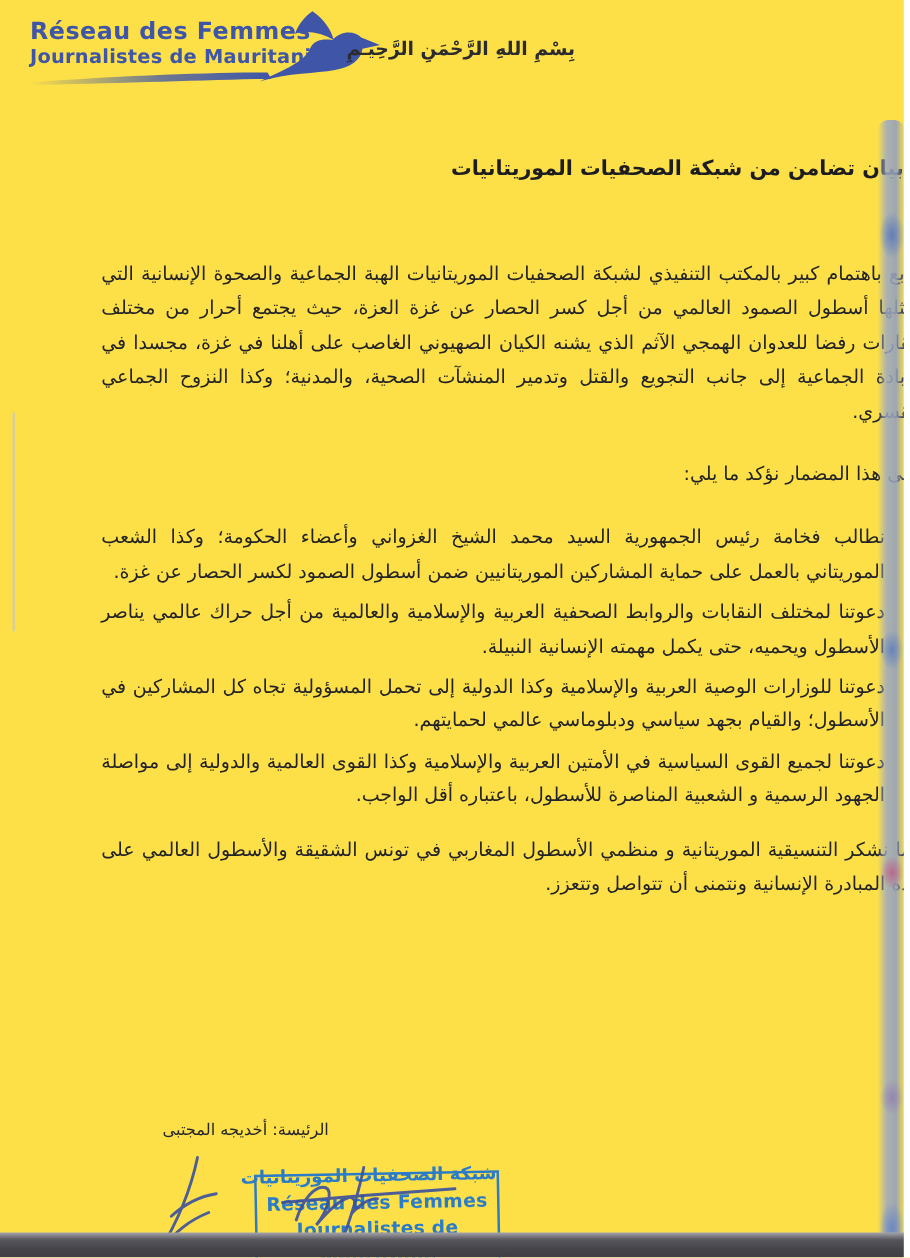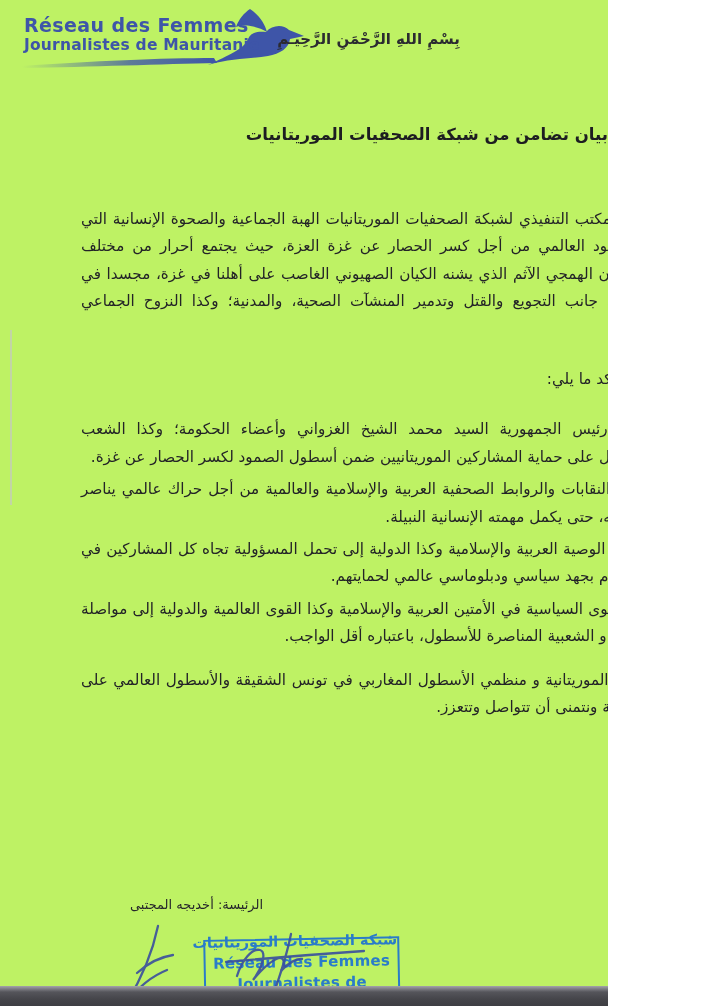--- a/index.html
+++ b/index.html
@@ -3,22 +3,22 @@
 <meta charset="utf-8">
 <style>
   * { margin:0; padding:0; box-sizing:border-box; }
   html,body { background:#ffffff; }
   body {
     width:728px; height:1006px;
     font-family:"DejaVu Sans", sans-serif;
     color:#26262a;
   }
   .page {
-    position:relative; width:608px; height:1006px;
-    background:#bef264; overflow:hidden;
+    position:relative; width:723px; height:1006px;
+    background:#fde047; overflow:hidden;
   }
 
   
   .logo-wrap { position:absolute; left:10px; top:6px; width:300px; height:66px; }
   .logo-svg  { position:absolute; left:4px; top:2px; width:292px; height:62px; }
   .logo-text { position:relative; z-index:2; padding:8px 0 0 14px; color:var(--logo-blue,#3e55a8); }
   .logo-line1 { font-size:19px; font-weight:bold; letter-spacing:.4px; line-height:22px; }
   .logo-line2 { font-size:15.5px; font-weight:bold; letter-spacing:.2px; line-height:19px; }
 
   .basmala {

